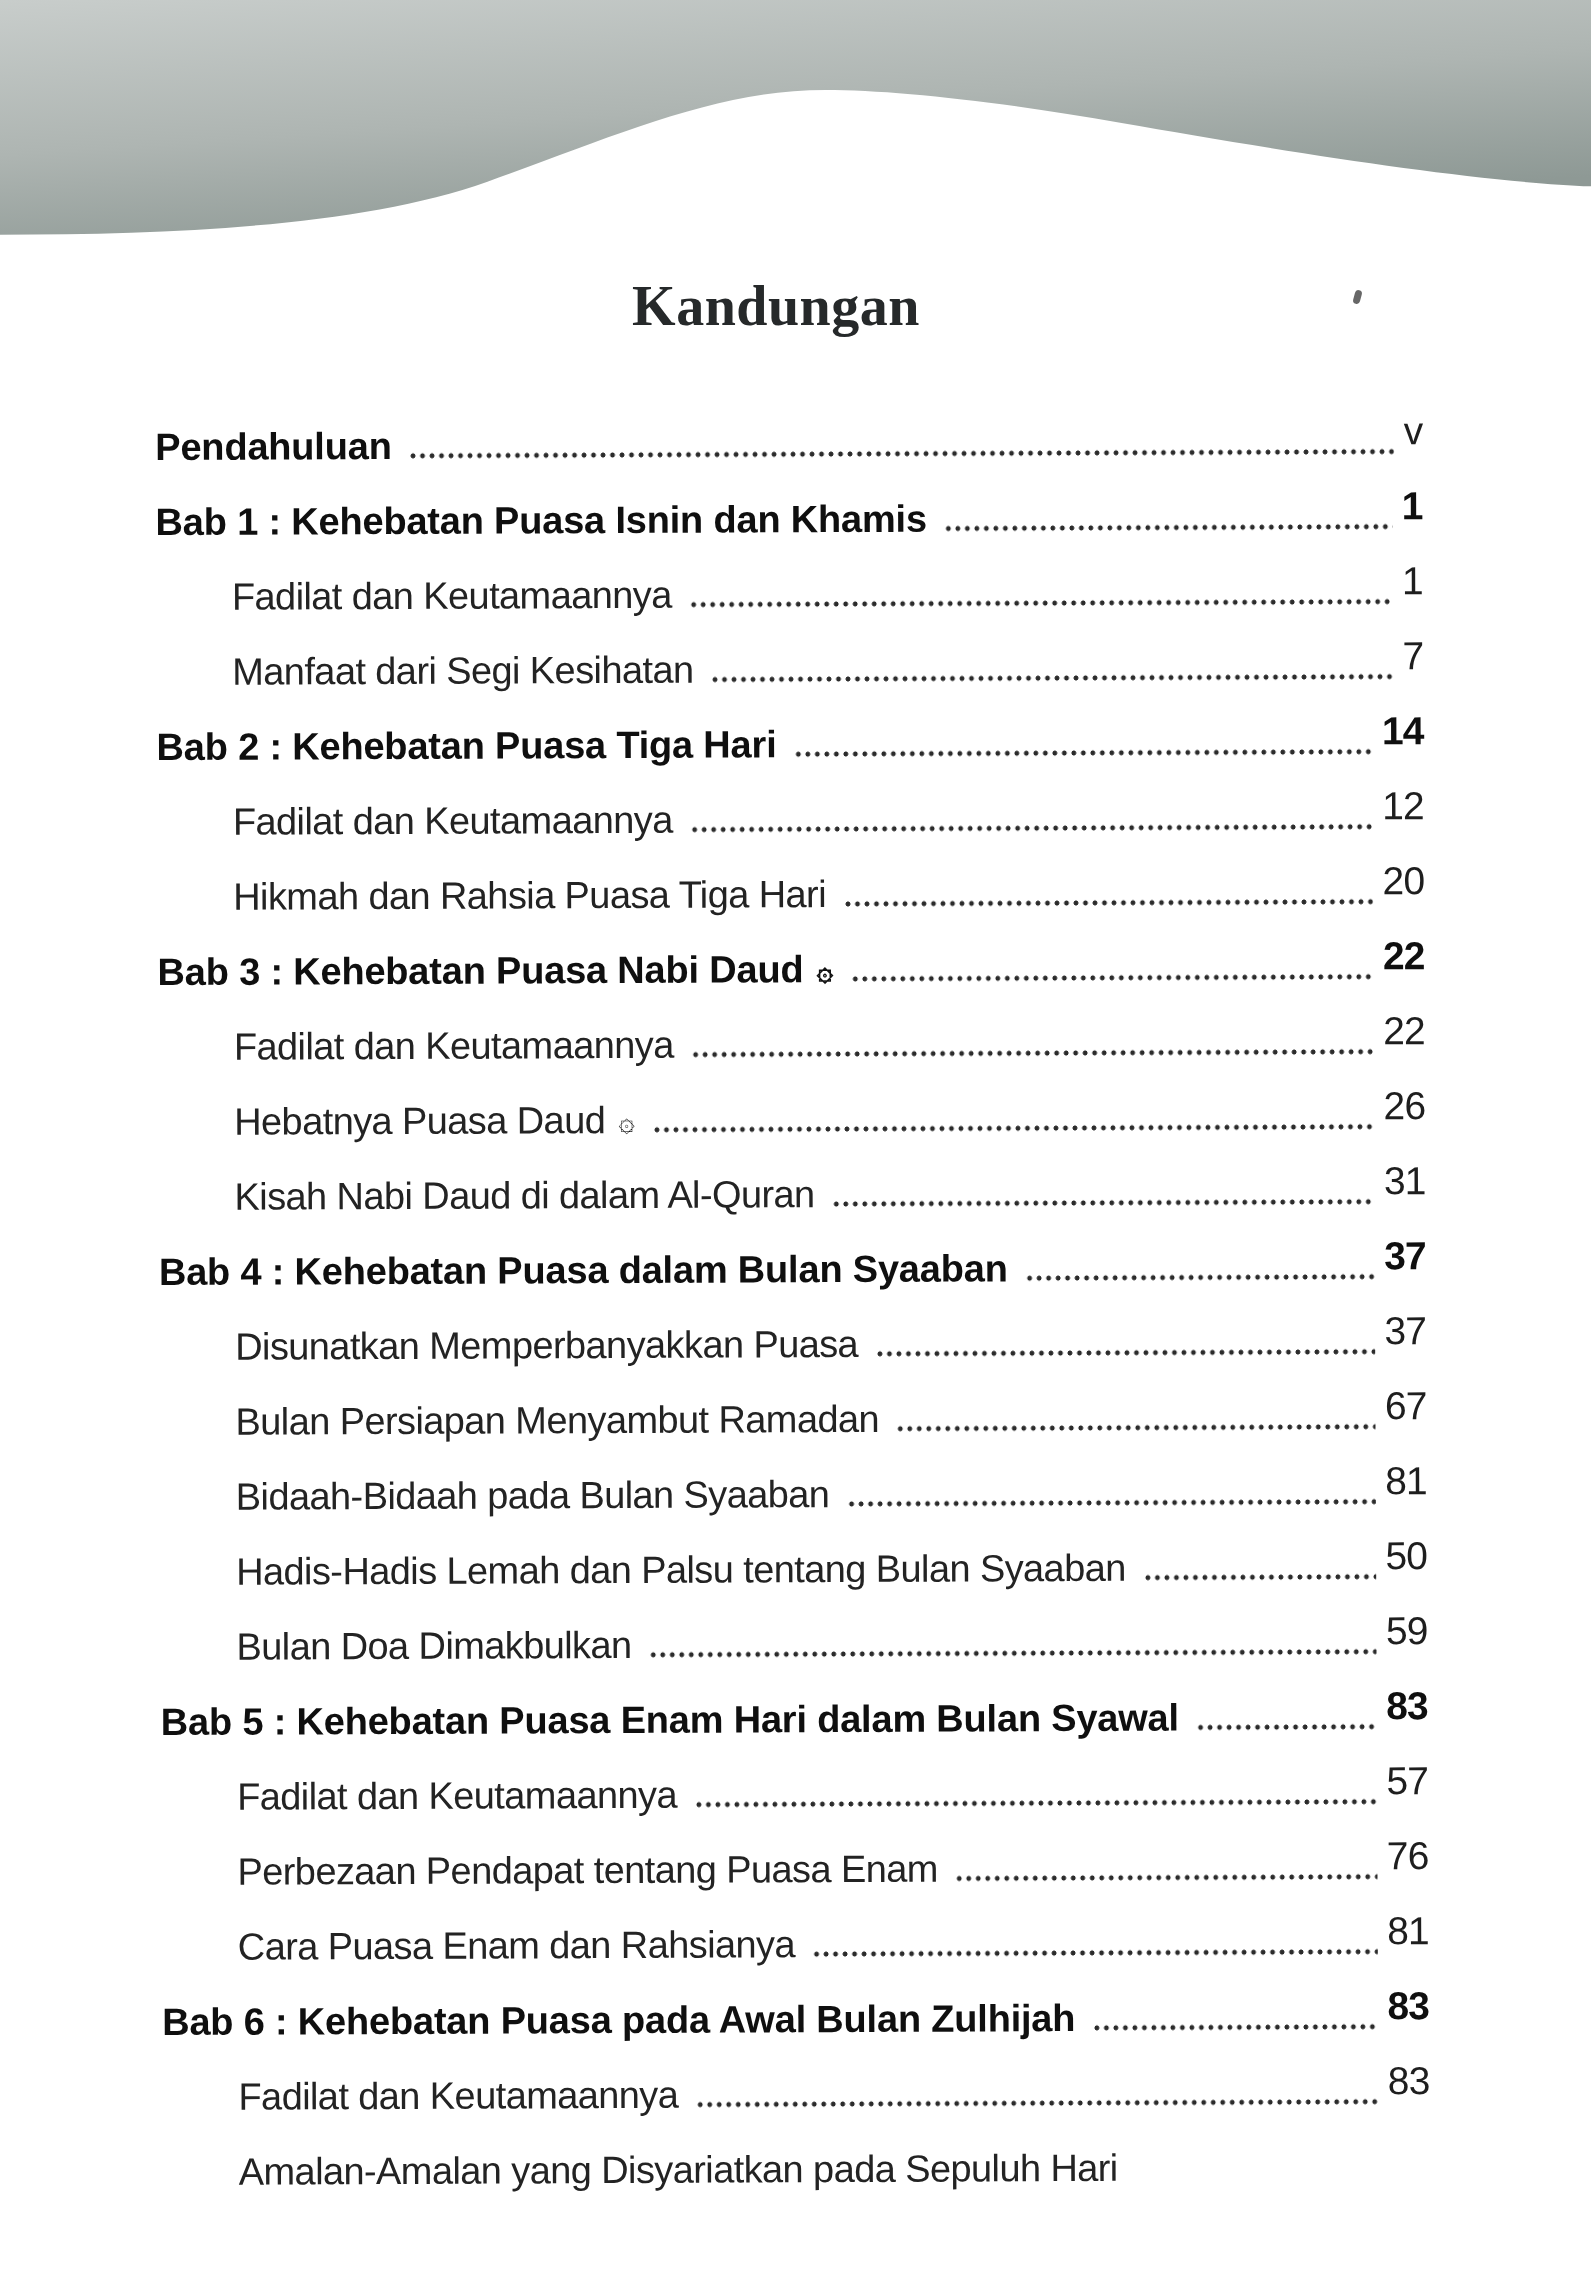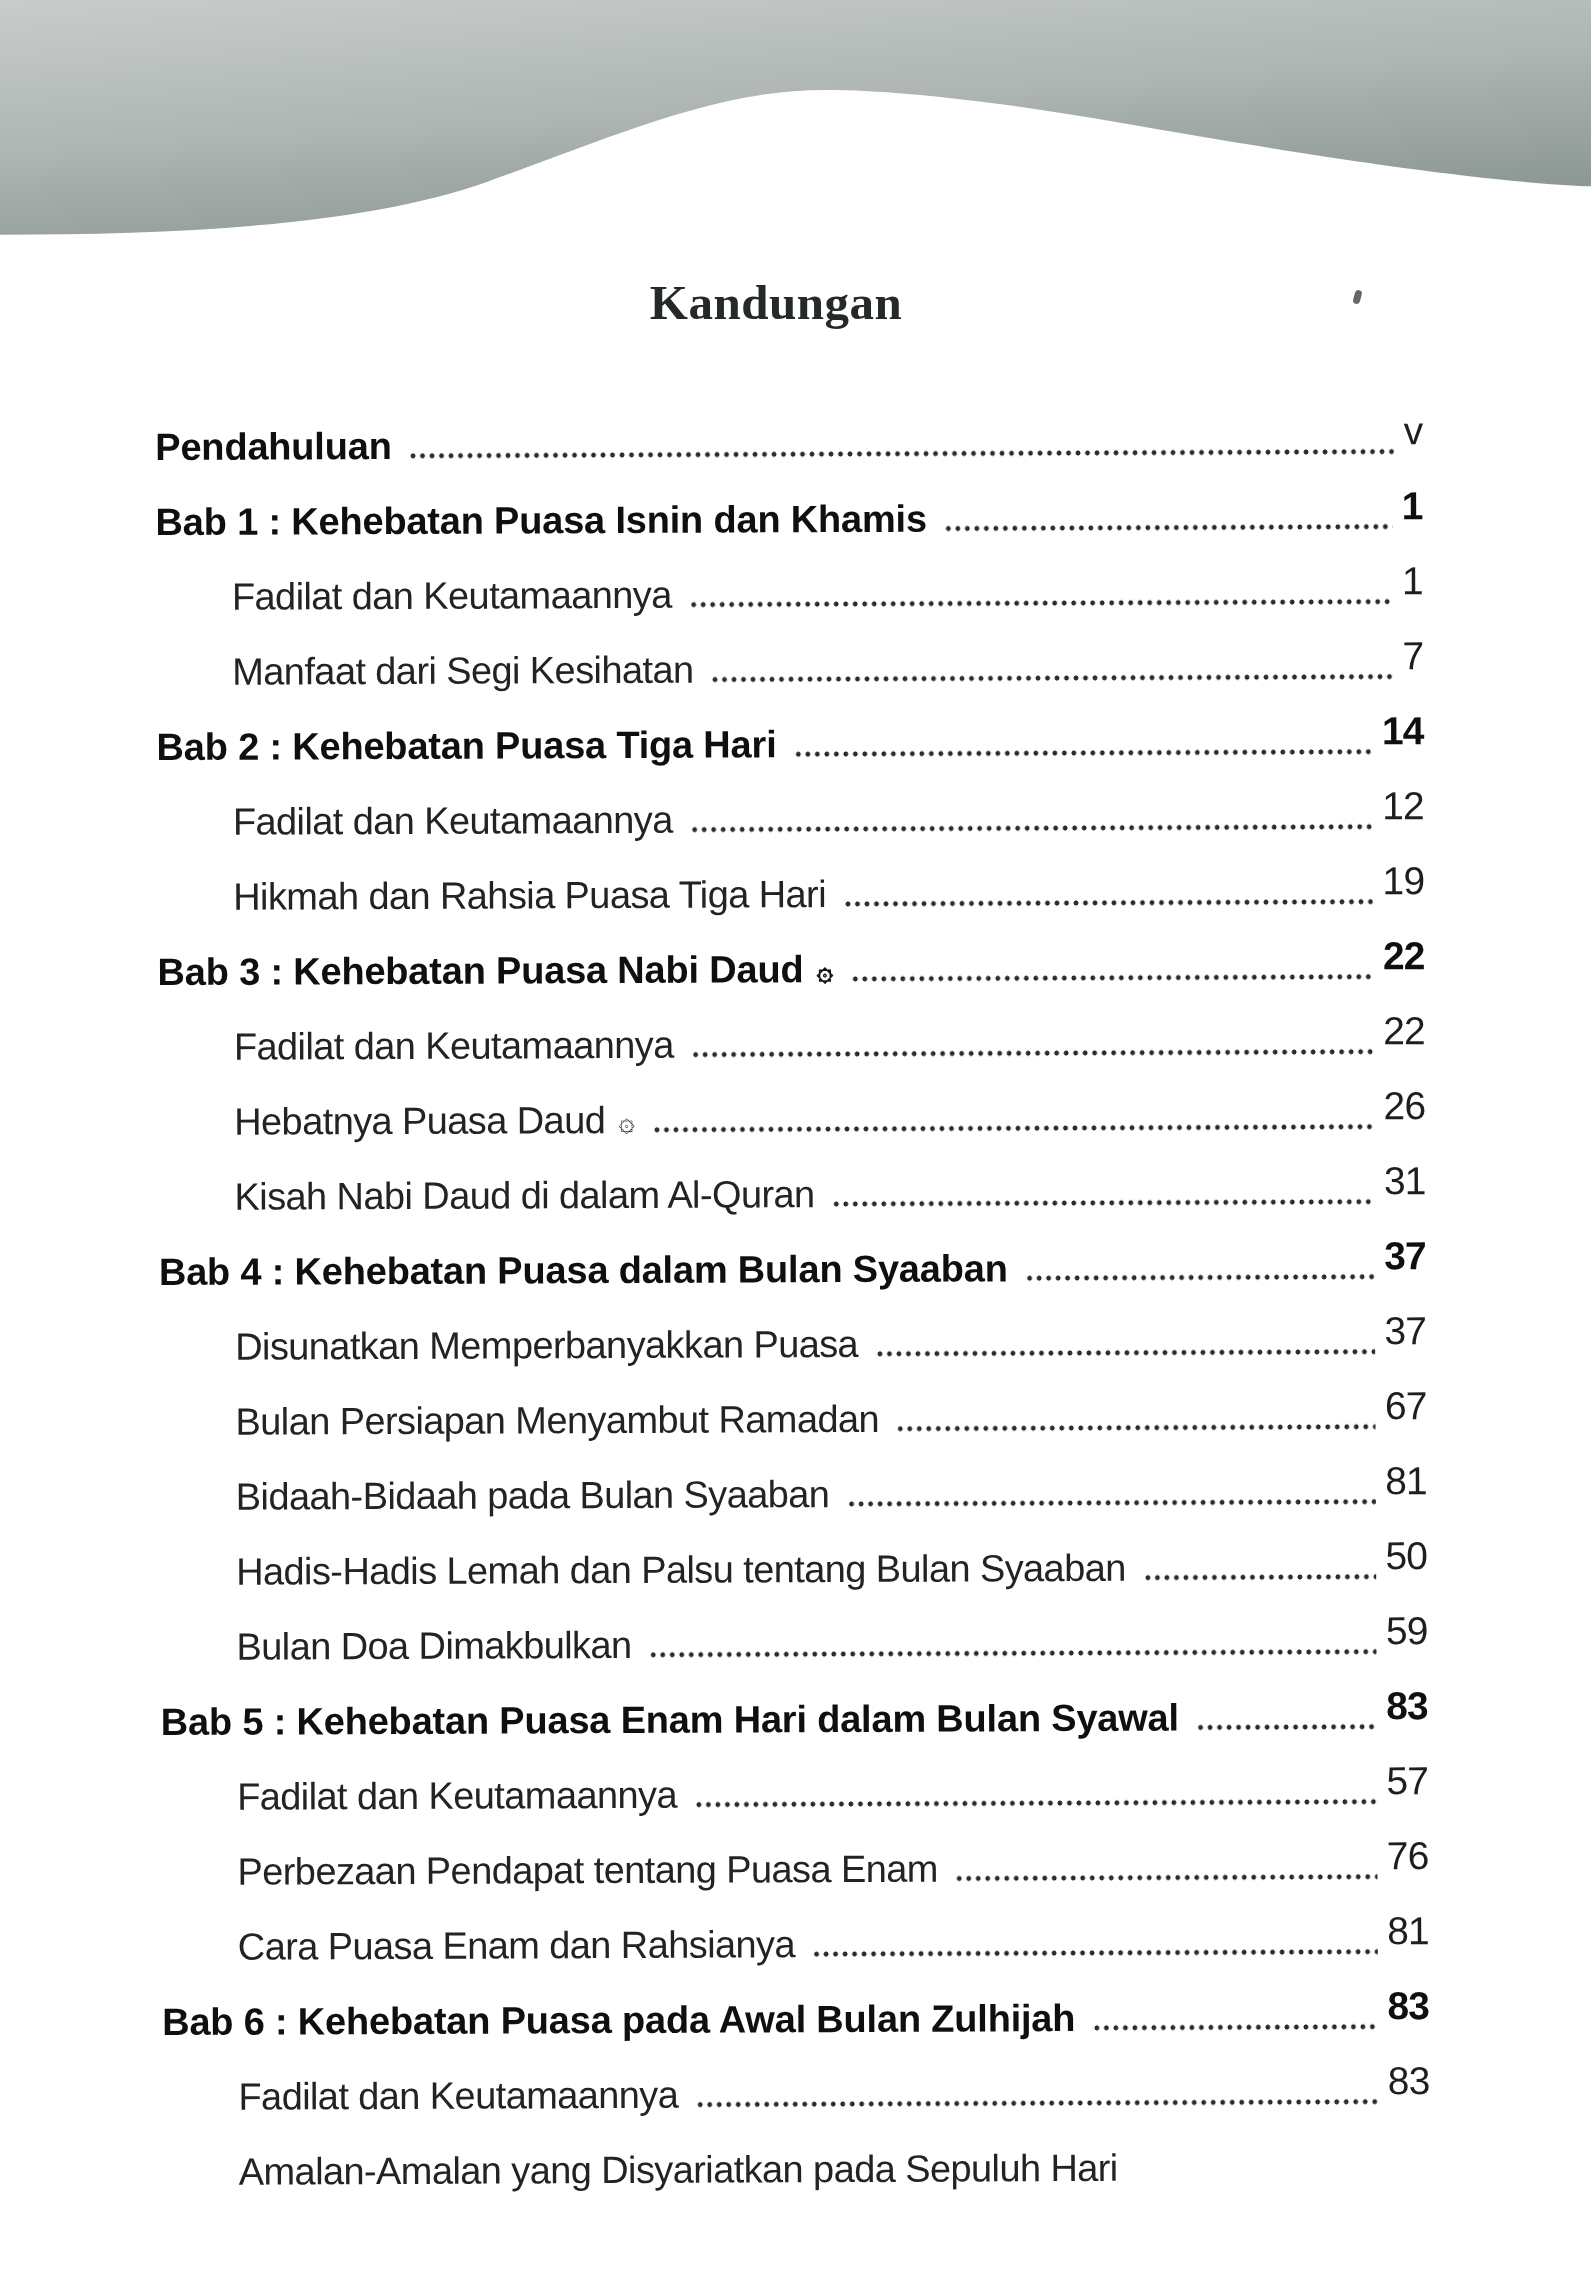--- a/index.html
+++ b/index.html
@@ -25,21 +25,21 @@
     top:278px;
     left:0;
     right:40px;
     text-align:center;
   }
   .title{
     margin:0;
     display:inline-block;
     font-family:"Liberation Serif", serif;
     font-weight:bold;
-    font-size:49px;
+    font-size:56px;
     line-height:1;
     color:#26292a;
     letter-spacing:0.5px;
   }
   
   .stray{
     position:absolute;
     left:1354px;
     top:290px;
     width:6.6px;
@@ -166,21 +166,21 @@
 
   <div class="row section">
     <span class="label"><span class="label-text">Fadilat dan Keutamaannya</span></span>
     <span class="leader"></span>
     <span class="pagenum">12</span>
   </div>
 
   <div class="row section">
     <span class="label"><span class="label-text">Hikmah dan Rahsia Puasa Tiga Hari</span></span>
     <span class="leader"></span>
-    <span class="pagenum">19</span>
+    <span class="pagenum">20</span>
   </div>
 
   <div class="row chapter">
     <span class="label"><span class="label-text">Bab 3 : Kehebatan Puasa Nabi Daud</span><span class="hon">۞</span></span>
     <span class="leader"></span>
     <span class="pagenum">22</span>
   </div>
 
   <div class="row section">
     <span class="label"><span class="label-text">Fadilat dan Keutamaannya</span></span>

